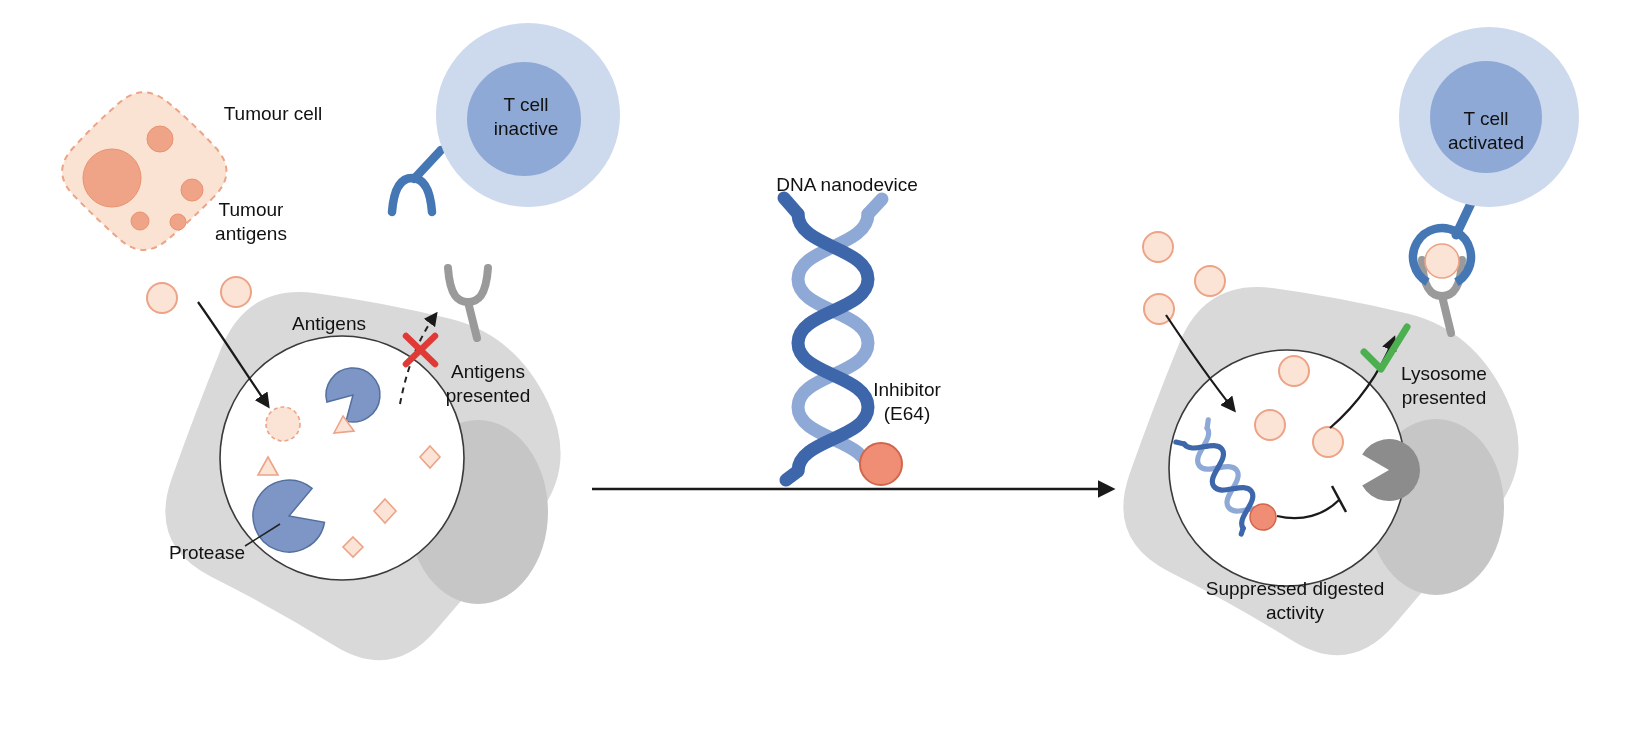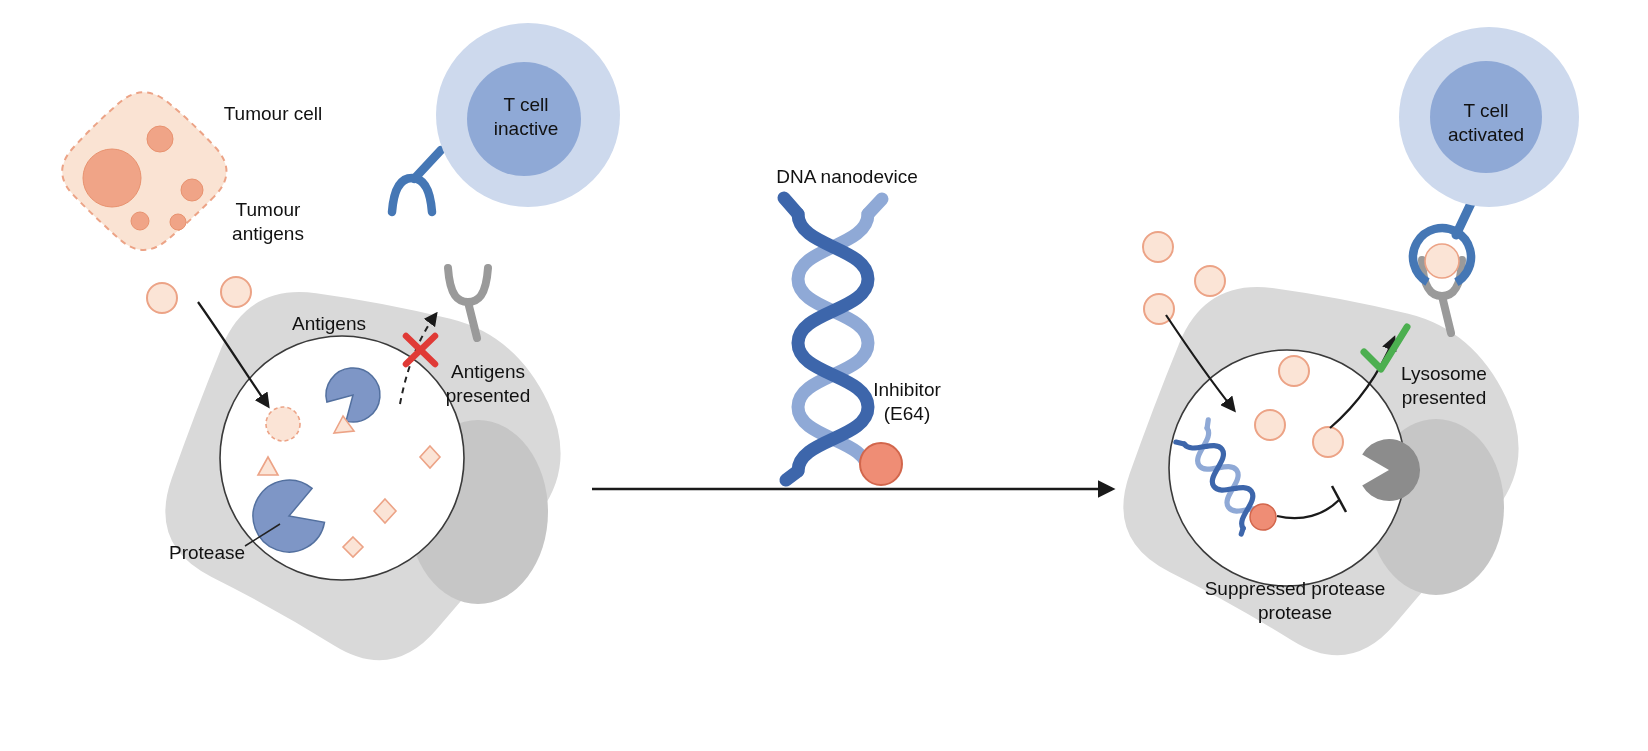--- a/index.html
+++ b/index.html
@@ -124,26 +124,26 @@
   <circle cx="1402" cy="257" r="29" fill="none" stroke="#4577b5" stroke-width="8.5" stroke-dasharray="151.8 30.4" transform="rotate(120 1402 257)"></circle>
   <line x1="1416" y1="235" x2="1434" y2="197" stroke="#4577b5" stroke-width="9" stroke-linecap="round"></line>
 
   <g>
     <circle cx="1449" cy="117" r="90" fill="#cdd9ed"></circle>
     <circle cx="1446" cy="117" r="56" fill="#8fa9d6"></circle>
   </g>
 </svg>
 
 <div class="lbl" style="left:233px;top:114px;width:130px;white-space:nowrap">Tumour cell</div>
-<div class="lbl" style="left:228px;top:222px;width:92px">Tumour antigens</div>
+<div class="lbl" style="left:211px;top:222px;width:92px">Tumour antigens</div>
 <div class="lbl" style="left:486px;top:117px;width:80px">T cell inactive</div>
 <div class="lbl" style="left:289px;top:324px;width:120px;white-space:nowrap">Antigens</div>
 <div class="lbl" style="left:448px;top:384px;width:95px">Antigens presented</div>
 <div class="lbl" style="left:167px;top:553px;width:110px;white-space:nowrap">Protease</div>
 
-<div class="lbl" style="left:807px;top:177px;width:220px;white-space:nowrap">DNA nanodevice</div>
+<div class="lbl" style="left:807px;top:185px;width:220px;white-space:nowrap">DNA nanodevice</div>
 <div class="lbl" style="left:867px;top:402px;width:90px">Inhibitor (E64)</div>
 
-<div class="lbl" style="left:1255px;top:601px;width:200px">Suppressed protease protease</div>
+<div class="lbl" style="left:1255px;top:601px;width:200px">Suppressed digested activity</div>
 <div class="lbl" style="left:1404px;top:386px;width:100px">Lysosome presented</div>
-<div class="lbl" style="left:1446px;top:123px;width:92px">T cell activated</div>
+<div class="lbl" style="left:1446px;top:131px;width:92px">T cell activated</div>
 
 </div>
 
 </body></html>

